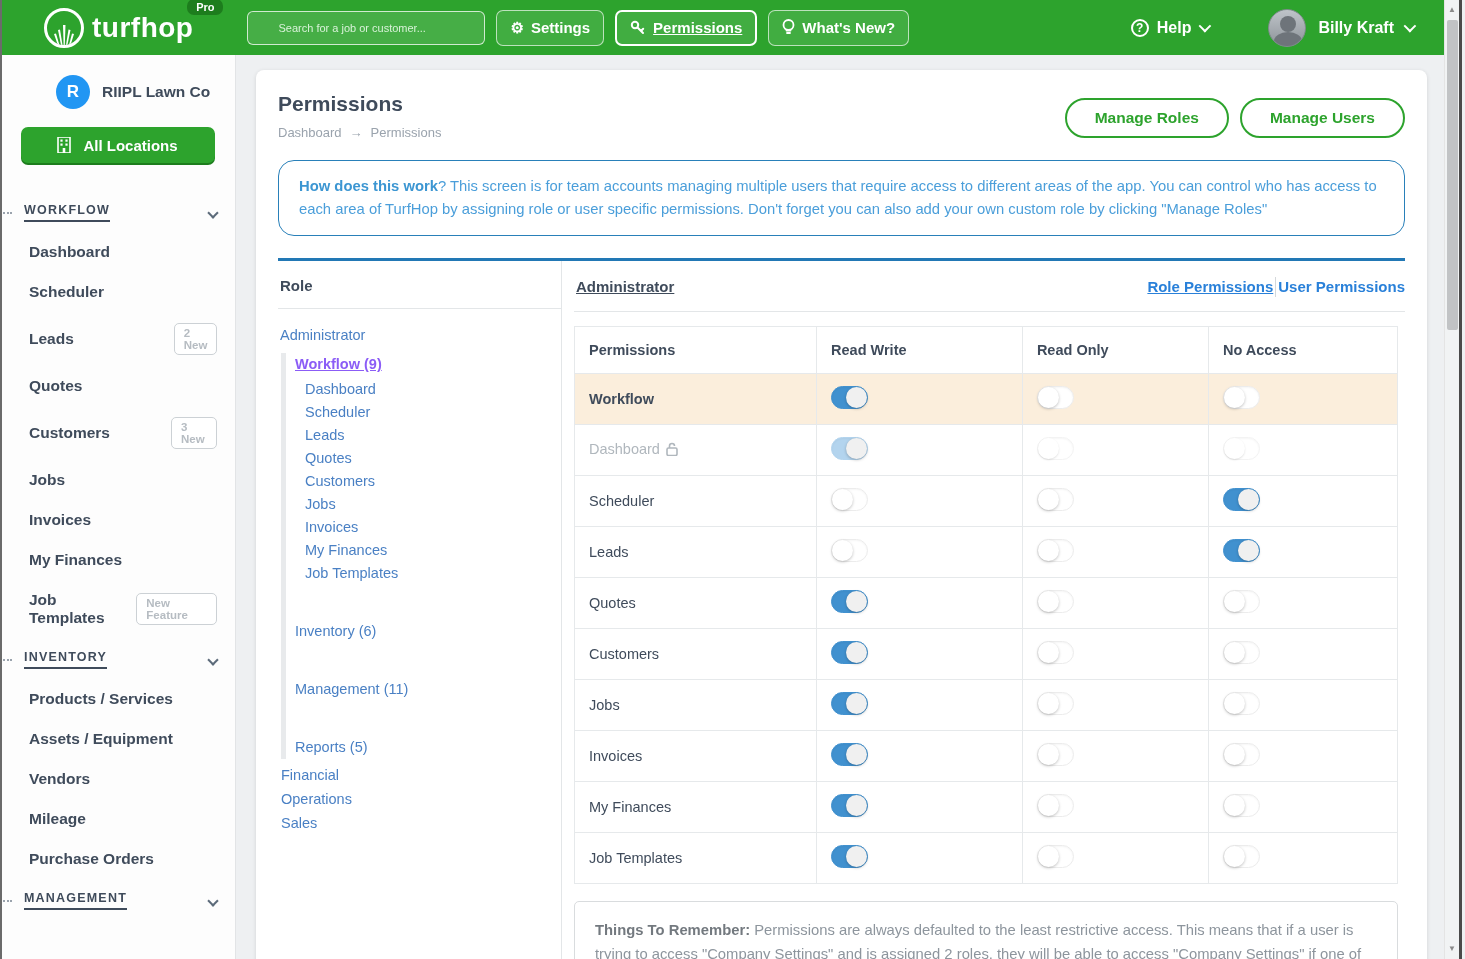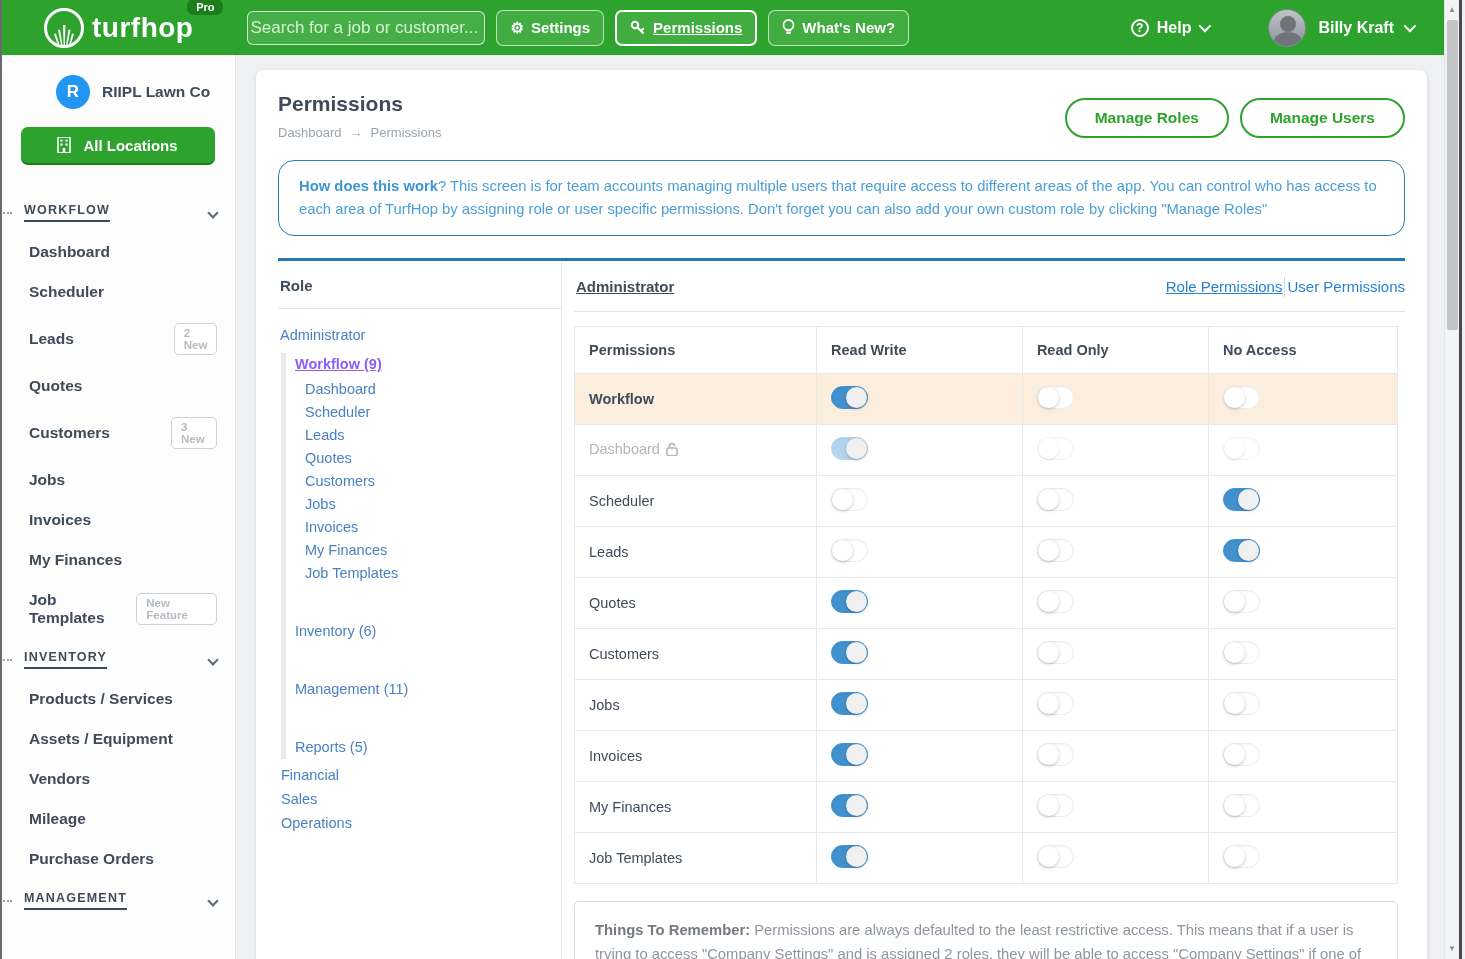--- a/index.html
+++ b/index.html
@@ -17,21 +17,21 @@
 
   .frame { position:absolute; left:0; top:0; width:1462px; height:959px; }
 
   
   .topbar { position:absolute; left:0; top:0; width:1447px; height:55px; background:#2da32d; display:flex; align-items:center; z-index:50; }
   .brand { display:flex; align-items:center; margin-left:44px; position:relative; }
   .brand-circle { width:40px; height:40px; border-radius:50%; border:3px solid #fff; display:flex; align-items:flex-end; justify-content:center; overflow:hidden; }
   .brand-word { color:#fff; font-size:28px; font-weight:bold; letter-spacing:.5px; margin-left:8px; }
   .pro-badge { position:absolute; top:-9px; right:-30px; background:#1d7d1d; color:#fff; font-size:11px; font-weight:bold; padding:2px 9px; border-radius:7px; }
   .search-wrap { margin-left:54px; }
-  .search-input { width:238px; height:34px; border-radius:6px; border:1px solid rgba(255,255,255,.75); background:rgba(255,255,255,.12); color:#d8f2d8; padding:0 2px; font-size:17px; outline:none; font-family:"Liberation Sans",sans-serif; }
+  .search-input { width:238px; height:34px; border-radius:6px; border:1px solid rgba(255,255,255,.75); background:rgba(255,255,255,.12); color:#d8f2d8; padding:0 30px; font-size:11px; outline:none; font-family:"Liberation Sans",sans-serif; }
   .search-input::placeholder { color:#d8f2d8; }
   .top-btn { display:flex; align-items:center; gap:7px; height:36px; padding:0 13px; margin-left:11px; border-radius:7px; background:#41ad41; border:1px solid rgba(255,255,255,.65); color:#fff; font-size:15px; font-weight:bold; cursor:pointer; white-space:nowrap; }
   .top-btn.active { border:2px solid #fff; }
   .top-btn.active .lbl { text-decoration:underline; }
   .top-btn .ic { font-size:15px; line-height:1; }
   .top-right { margin-left:auto; display:flex; align-items:center; margin-right:34px; }
   .help-wrap { display:flex; align-items:center; gap:8px; color:#fff; font-size:16px; font-weight:bold; margin-right:60px; cursor:pointer; }
   .qmark { width:18px; height:18px; border:2px solid #fff; border-radius:50%; font-size:12px; display:flex; align-items:center; justify-content:center; font-weight:bold; }
   .chev { width:9px; height:9px; border-right:2px solid #fff; border-bottom:2px solid #fff; transform:rotate(45deg) translateY(-2px); display:inline-block; }
   .avatar { width:38px; height:38px; border-radius:50%; background:linear-gradient(#bfc4c9,#8d9399); margin-right:12px; position:relative; overflow:hidden; border:1px solid #7f8c8d;}
@@ -75,21 +75,21 @@
   .tree-group-wrap { border-left:5px solid #e8eaec; margin:6px 0 4px 1px; padding-left:9px; }
   .tree-active { font-weight:bold; color:#8b5cf6; text-decoration:underline; padding:3px 0 6px; cursor:pointer; }
   .tree-children { padding-left:10px; }
   .tree-child { color:#4a80c4; padding:3.5px 0; cursor:pointer; }
   .tree-group { color:#4a80c4; padding:4px 0; cursor:pointer;margin-top:34px; }
   .tree-root-item { color:#4a80c4; padding:4px 0 4px 1px; cursor:pointer; }
 
   .perm-panel { flex:1; padding-left:12px; }
   .perm-head { display:flex; align-items:center; padding:16px 0 14px; border-bottom:1px solid #e3e6e8; }
   .sel-role { font-size:15px; font-weight:bold; color:#3f4b5b; text-decoration:underline; margin-left:2px; }
-  .perm-links { margin-left:auto; display:flex; align-items:center; gap:2px; font-size:15px; font-weight:normal; }
+  .perm-links { margin-left:auto; display:flex; align-items:center; gap:2px; font-size:15px; font-weight:bold; }
   .plink { color:#2980d9; cursor:pointer; text-decoration:none; }
   .plink.active { text-decoration:underline; }
   .plink-sep { width:1px; height:20px; background:#d4d8db; }
 
   table.perm { width:99.2%; border-collapse:collapse; margin-top:14px; border:1px solid #e6e9eb; }
   table.perm th, table.perm td { border:1px solid #e6e9eb; text-align:left; }
   table.perm th { font-size:14.5px; font-weight:bold; color:#3f4b5b; padding:15px 14px; }
   table.perm td { padding:12px 14px; font-size:14.5px; color:#3f4b5b; height:47px; }
   table.perm .c-perm { width:29.4%; }
   table.perm .c-rw { width:25%; }
@@ -300,22 +300,22 @@
                 <div class="tree-child">Jobs</div>
                 <div class="tree-child">Invoices</div>
                 <div class="tree-child">My Finances</div>
                 <div class="tree-child">Job Templates</div>
               </div>
               <div class="tree-group">Inventory (6)</div>
               <div class="tree-group">Management (11)</div>
               <div class="tree-group">Reports (5)</div>
             </div>
             <div class="tree-root-item">Financial</div>
+            <div class="tree-root-item">Operations</div>
             <div class="tree-root-item">Sales</div>
-            <div class="tree-root-item">Operations</div>
           </div>
         </div>
 
         <div class="perm-panel">
           <div class="perm-head">
             <span class="sel-role">Administrator</span>
             <div class="perm-links">
               <a class="plink active">Role Permissions</a>
               <span class="plink-sep"></span>
               <a class="plink">User Permissions</a>

